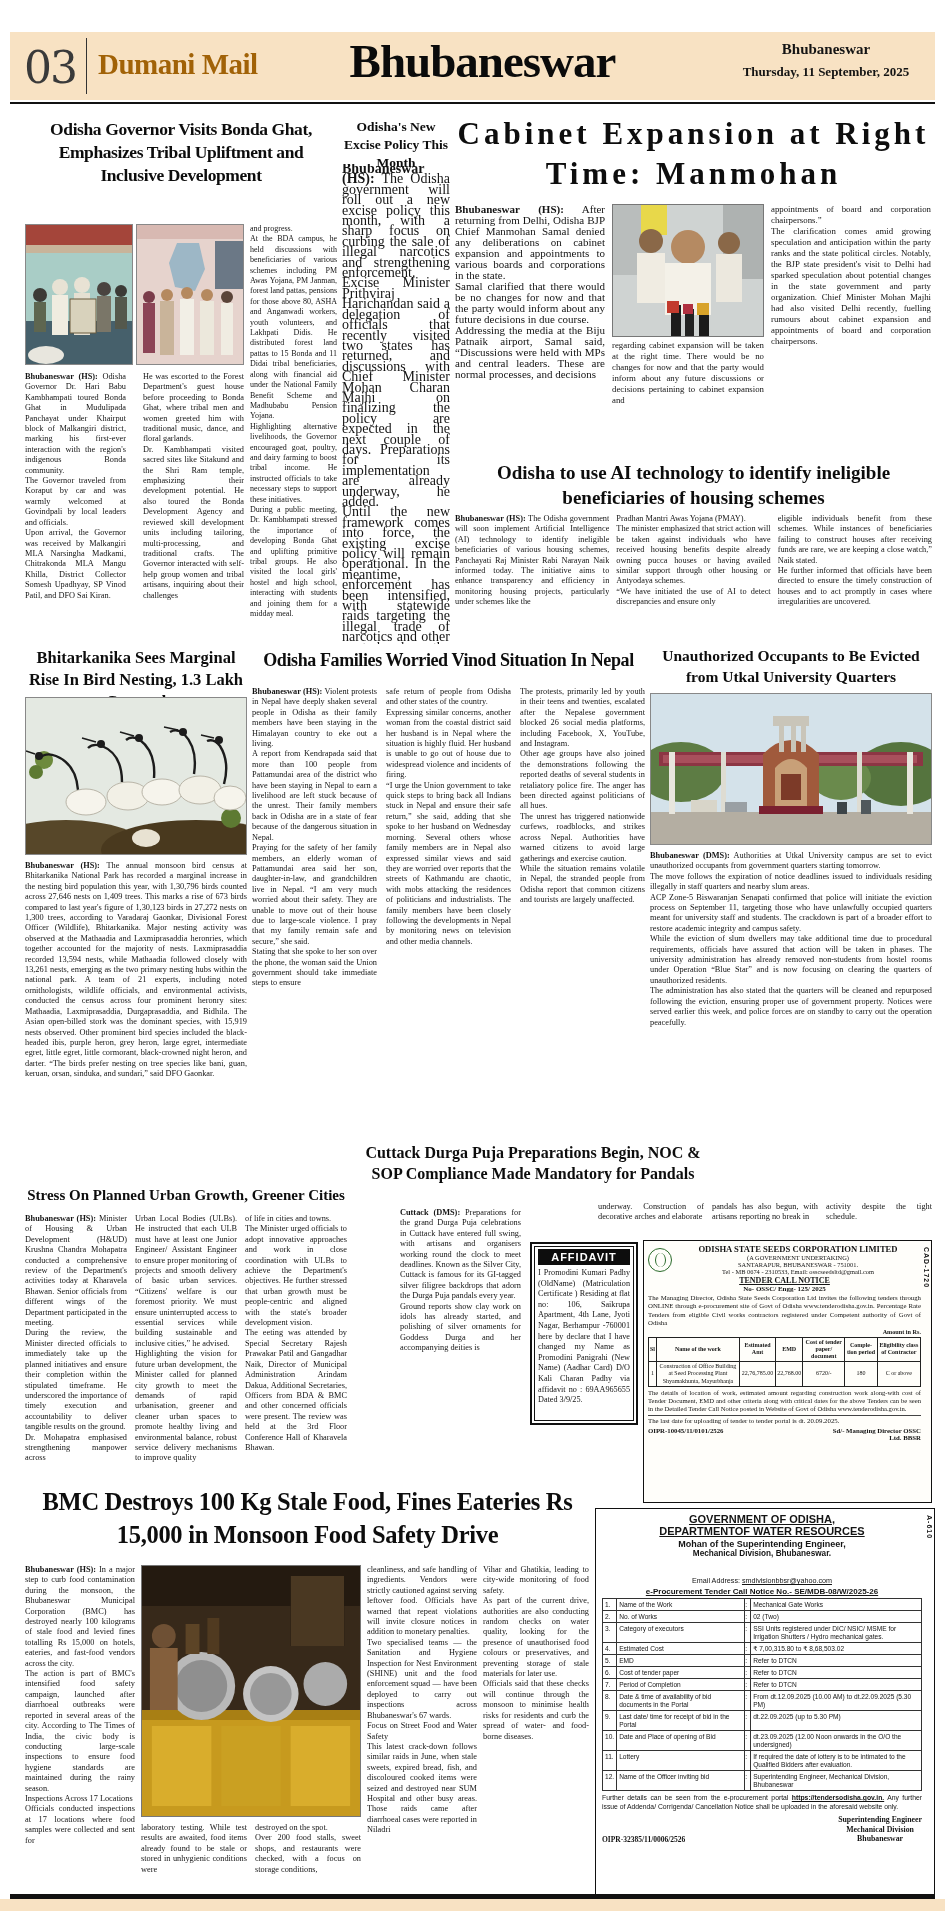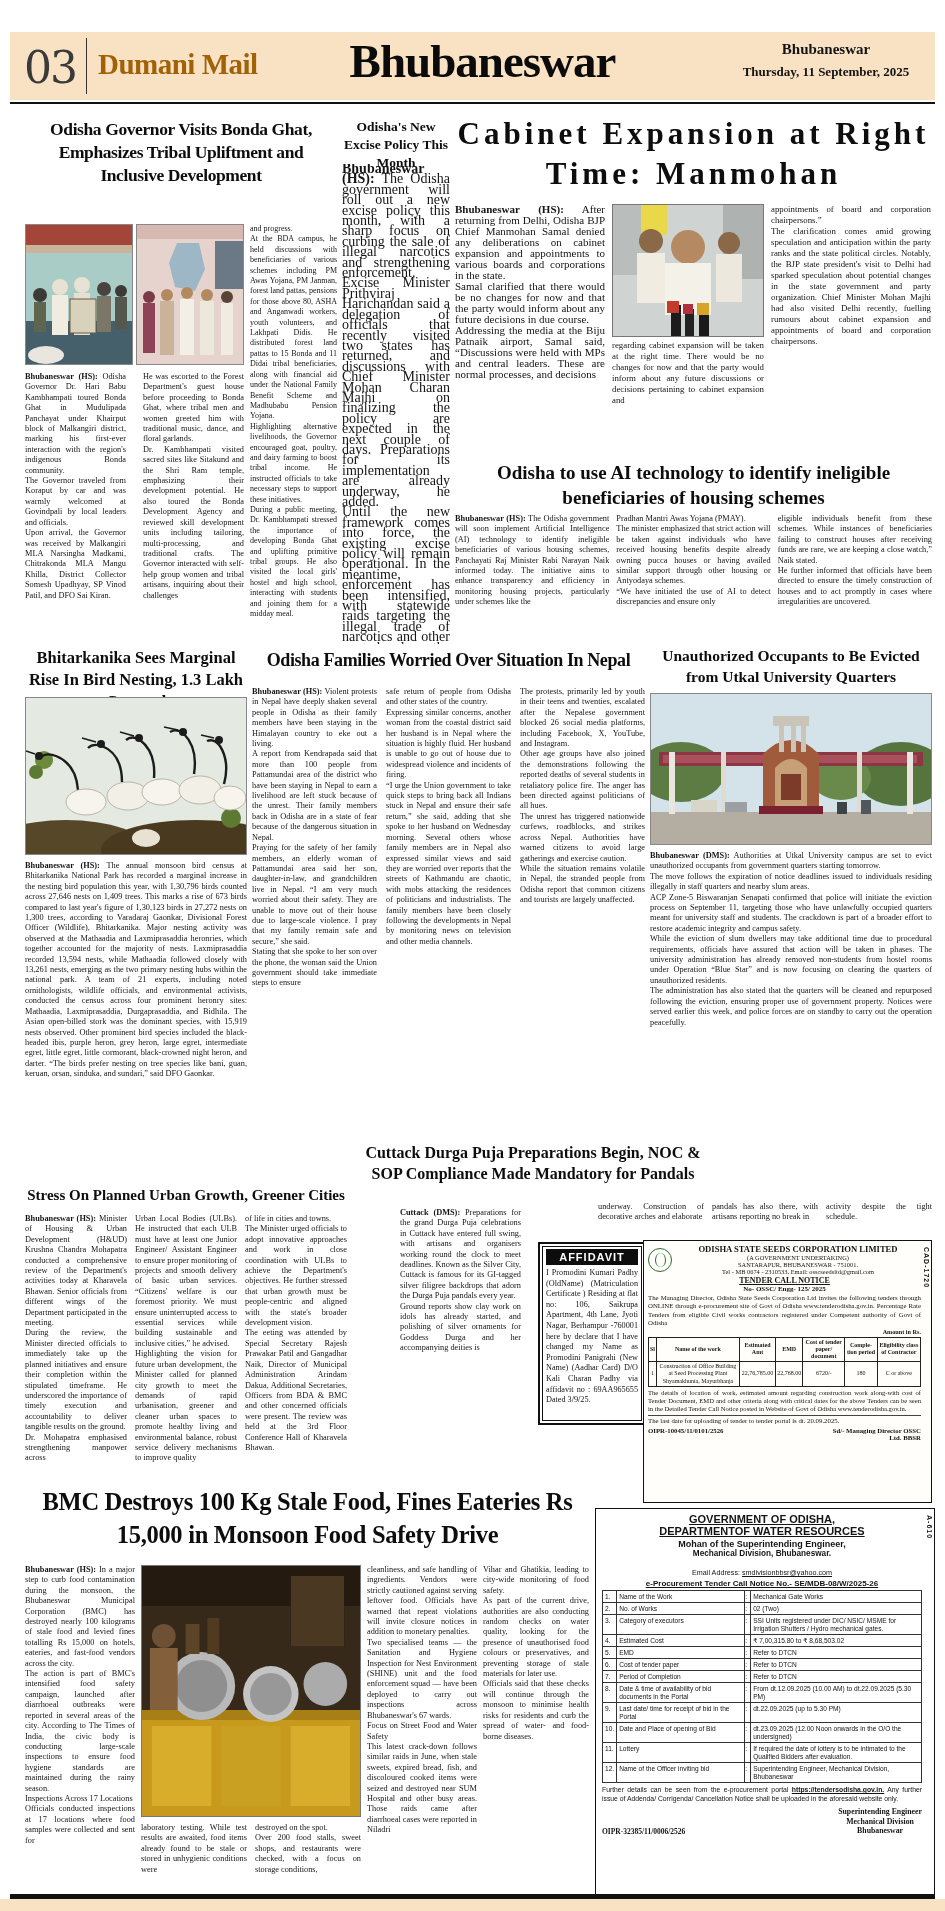--- a/index.html
+++ b/index.html
@@ -66,21 +66,21 @@
   .ur-hl { position:absolute; top:0; left:0; right:0; font-size:15px; line-height:19px; }
   .ur-cols { position:absolute; top:28px; left:0; right:0; bottom:0; display:flex; gap:8px; }
   .ur-cols .col { flex:1; overflow:hidden; }
 
   
   .ct-hl { position:absolute; top:4px; left:0; width:362px; font-size:16px; line-height:21px; }
   .ct-frags { position:absolute; left:246px; top:64px; width:334px; display:flex; gap:8px; }
   .ct-frags .col { flex:1; }
   .ct-col1 { position:absolute; left:48px; top:70px; width:121px; height:272px; overflow:hidden; }
 
-  .affidavit { position:absolute; left:178px; top:104px; width:108px; height:183px; border:2px solid #111; padding:2px; background:#fff;margin-left:8px; }
+  .affidavit { position:absolute; left:178px; top:104px; width:108px; height:183px; border:2px solid #111; padding:2px; background:#fff; }
   .affidavit .inner { border:1px solid #111; height:100%; padding:2px 3px; }
   .aff-title { background:#0d0d0d; color:#fff; text-align:center; font-weight:bold; font-size:11px; letter-spacing:1px; padding:2px 0; font-family:"Liberation Sans",sans-serif; }
   .aff-body { font-size:8.2px; line-height:10.6px; text-align:justify; margin-top:3px; }
 
   .seeds { position:absolute; left:291px; top:102px; width:289px; height:263px; border:1.5px solid #111; background:#fffefa; padding:3px 10px 3px 4px; font-size:7px; }
   .seeds-head { display:flex; gap:3px; align-items:center; }
   .seeds-logo { width:24px; height:24px; border:1.5px solid #2a6b2a; border-radius:50%; flex:none; position:relative; }
   .seeds-logo:before { content:""; position:absolute; left:6px; top:4px; width:9px; height:14px; border-left:1.5px solid #2a6b2a; border-right:1.5px solid #2a6b2a; border-radius:50%; }
   .seeds-org { text-align:center; flex:1; }
   .seeds-org .o1 { font-weight:bold; font-size:8.6px; }
@@ -103,21 +103,21 @@
   .bmc-under { position:absolute; left:116px; top:338px; width:220px; display:flex; gap:8px; }
   .bmc-under .col { flex:1; }
   .bmc-c3 { position:absolute; left:342px; top:80px; width:110px; height:330px; overflow:hidden; }
   .bmc-c4 { position:absolute; left:458px; top:80px; width:106px; height:330px; overflow:hidden; }
 
   
   .water { position:absolute; left:595px; top:1508px; width:340px; height:390px; border:1.5px solid #111; background:#fff; padding:4px 12px 2px 6px; font-family:"Liberation Sans","DejaVu Sans",sans-serif; }
   .w-t1 { text-align:center; font-weight:bold; font-size:11px; text-decoration:underline; }
   .w-t2 { text-align:center; font-weight:bold; font-size:9px; margin-top:2px; }
   .w-t3 { text-align:center; font-weight:bold; font-size:8.2px; }
-  .w-email { text-align:center; font-size:7.2px; margin-top:10px; }
+  .w-email { text-align:center; font-size:7.2px; margin-top:18px; }
   .w-email span { text-decoration:underline; }
   .w-notice { text-align:center; font-weight:bold; font-size:8px; text-decoration:underline; margin:2px 0; }
   .water table { border-collapse:collapse; width:100%; }
   .water td { border:0.8px solid #333; font-size:6.6px; line-height:8px; padding:1.5px 2px; vertical-align:top; }
   .water td.n { width:14px; text-align:left; }
   .water td.l { width:128px; }
   .water td.c { width:6px; padding:1.5px 0; }
   .w-foot { font-size:6.8px; line-height:8.6px; text-align:justify; margin-top:3px; }
   .w-foot b { text-decoration:underline; }
   .w-sign { display:flex; justify-content:space-between; align-items:flex-end; margin-top:4px; }
@@ -279,21 +279,21 @@
         <circle cx="157" cy="34" r="4" fill="#1c1c1c"></circle>
         <circle cx="193" cy="42" r="4" fill="#1c1c1c"></circle>
       <path d="M70 44 l-14 -4 M108 38 l-14 -4 M152 32 l-14 -3 M188 40 l-13 -3 M9 56 l-9 -3" stroke="#1c1c1c" stroke-width="1.6"></path>
       <ellipse cx="120" cy="140" rx="14" ry="9" fill="#e8e2d2"></ellipse>
     </svg>
   </div>
   <p class="col bh-body"><b class="dl">Bhubaneswar (HS):</b><span> The annual monsoon bird census at Bhitarkanika National Park has recorded a marginal increase in the nesting bird population this year, with 1,30,796 birds counted across 27,646 nests on 1,409 trees. This marks a rise of 673 birds compared to last year's figure of 1,30,123 birds in 27,272 nests on 1,300 trees, according to Varadaraj Gaonkar, Divisional Forest Officer (Wildlife), Bhitarkanika. Major nesting activity was observed at the Mathaadia and Laxmiprasaddia heronries, which together accounted for the majority of nests. Laxmiprasaddia recorded 13,594 nests, while Mathaadia followed closely with 13,261 nests, emerging as the two primary nesting hubs within the national park. A team of 21 experts, including noted ornithologists, wildlife officials, and environmental activists, conducted the census across four prominent heronry sites: Mathaadia, Laxmiprasaddia, Durgaprasaddia, and Bidhila. The Asian open-billed stork was the dominant species, with 15,919 nests observed. Other prominent bird species included the black-headed ibis, purple heron, grey heron, large egret, intermediate egret, little egret, little cormorant, black-crowned night heron, and darter. “The birds prefer nesting on tree species like bani, guan, keruan, orsan, sinduka, and sundari,” said DFO Gaonkar.</span></p>
 </div>
 
 <div class="sec" style="left:252px; top:645px; width:393px; height:520px;">
-  <div class="hl np-hl">Odisha Families Worried Over Situation In Nepal</div>
+  <div class="hl np-hl">Odisha Families Worried Vinod Situation In Nepal</div>
   <div class="np-cols">
     <p class="col"><b class="dl">Bhubaneswar (HS):</b><span> Violent protests in Nepal have deeply shaken several people in Odisha as their family members have been staying in the Himalayan country to eke out a living.
 A report from Kendrapada said that more than 100 people from Pattamundai area of the district who have been staying in Nepal to earn a livelihood are left stuck because of the unrest. Their family members back in Odisha are in a state of fear because of the dangerous situation in Nepal.
 Praying for the safety of her family members, an elderly woman of Pattamundai area said her son, daughter-in-law, and grandchildren live in Nepal. “I am very much worried about their safety. They are unable to move out of their house due to large-scale violence. I pray that my family remain safe and secure,” she said.
 Stating that she spoke to her son over the phone, the woman said the Union government should take immediate steps to ensure</span></p>
     <p class="col">safe return of people from Odisha and other states of the country.
 Expressing similar concerns, another woman from the coastal district said her husband is in Nepal where the situation is highly fluid. Her husband is unable to go out of house due to widespread violence and incidents of firing.
 “I urge the Union government to take quick steps to bring back all Indians stuck in Nepal and ensure their safe return,” she said, adding that she spoke to her husband on Wednesday morning. Several others whose family members are in Nepal also expressed similar views and said they are worried over reports that the streets of Kathmandu are chaotic, with mobs attacking the residences of politicians and industrialists. The family members have been closely following the developments in Nepal by monitoring news on television and other media channels.</p>
     <p class="col">The protests, primarily led by youth in their teens and twenties, escalated after the Nepalese government blocked 26 social media platforms, including Facebook, X, YouTube, and Instagram.
 Other age groups have also joined the demonstrations following the reported deaths of several students in retaliatory police fire. The anger has been directed against politicians of all hues.
@@ -350,21 +350,21 @@
     <p class="col">of life in cities and towns.
 The Minister urged officials to adopt innovative approaches and work in close coordination with ULBs to achieve the Department's objectives. He further stressed that urban growth must be people-centric and aligned with the state's broader development vision.
 The eeting was attended by Special Secretary Rajesh Prawakar Patil and Gangadhar Naik, Director of Municipal Administration Arindam Dakua, Additional Secretaries, Officers from BDA &amp; BMC and other concerned officials were present. The review was held at the 3rd Floor Conference Hall of Kharavela Bhawan.</p>
   </div>
 </div>
 
 <div class="sec" style="left:352px; top:1138px; width:580px; height:368px;">
   <div class="hl ct-hl">Cuttack Durga Puja Preparations Begin, NOC &amp; SOP Compliance Made Mandatory for Pandals</div>
   <div class="ct-frags">
     <p class="col">underway. Construction of decorative arches and elaborate</p>
-    <p class="col">pandals has also there, with artisans reporting no break in</p>
+    <p class="col">pandals has also begun, with artisans reporting no break in</p>
     <p class="col">activity despite the tight schedule.</p>
   </div>
   <p class="col ct-col1"><b class="dl">Cuttack (DMS):</b><span> Preparations for the grand Durga Puja celebrations in Cuttack have entered full swing, with artisans and organisers working round the clock to meet deadlines. Known as the Silver City, Cuttack is famous for its GI-tagged silver filigree backdrops that adorn the Durga Puja pandals every year.
 Ground reports show clay work on idols has already started, and polishing of silver ornaments for Goddess Durga and her accompanying deities is</span></p>
 
   <div class="affidavit">
     <div class="inner">
       <div class="aff-title">AFFIDAVIT</div>
       <p class="aff-body">I Promodini Kumari Padhy (OldName) (Matriculation Certificate ) Residing at flat no: 106, Saikrupa Apartment, 4th Lane, Jyoti Nagar, Berhampur -760001 here by declare that I have changed my Name as Promodini Panigrahi (New Name) (Aadhar Card) D/O Kali Charan Padhy via affidavit no : 69AA965655 Dated 3/9/25.</p>
     </div>

